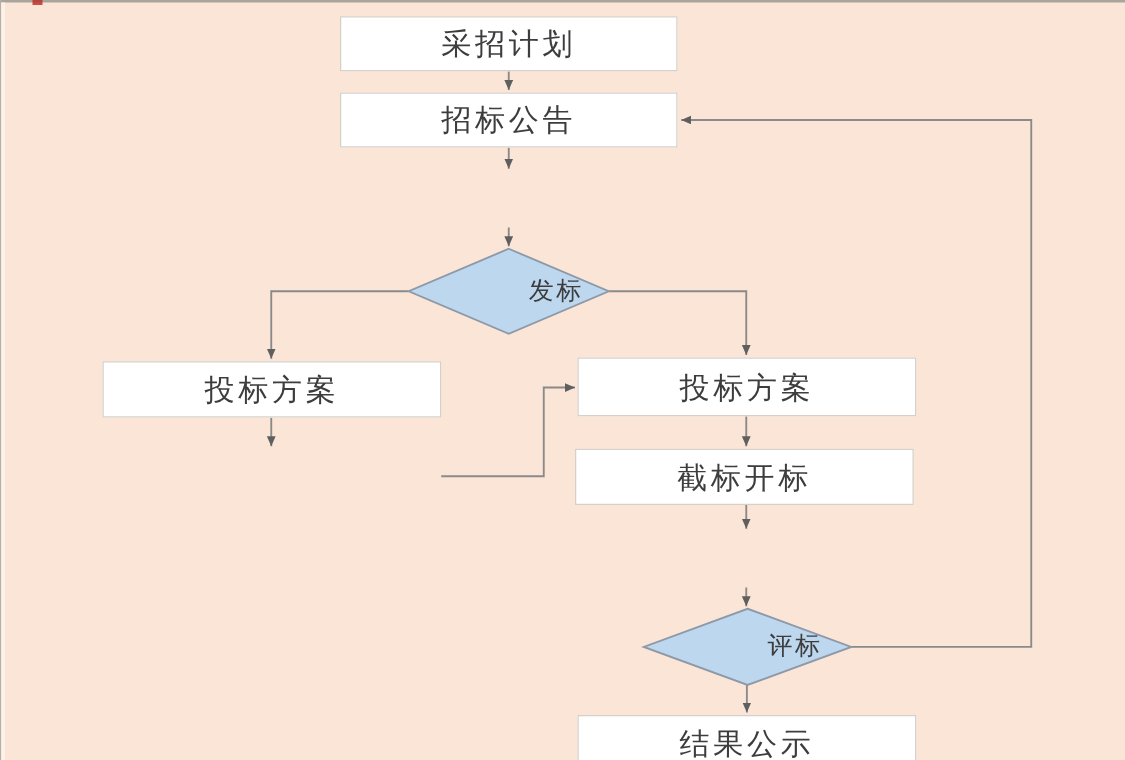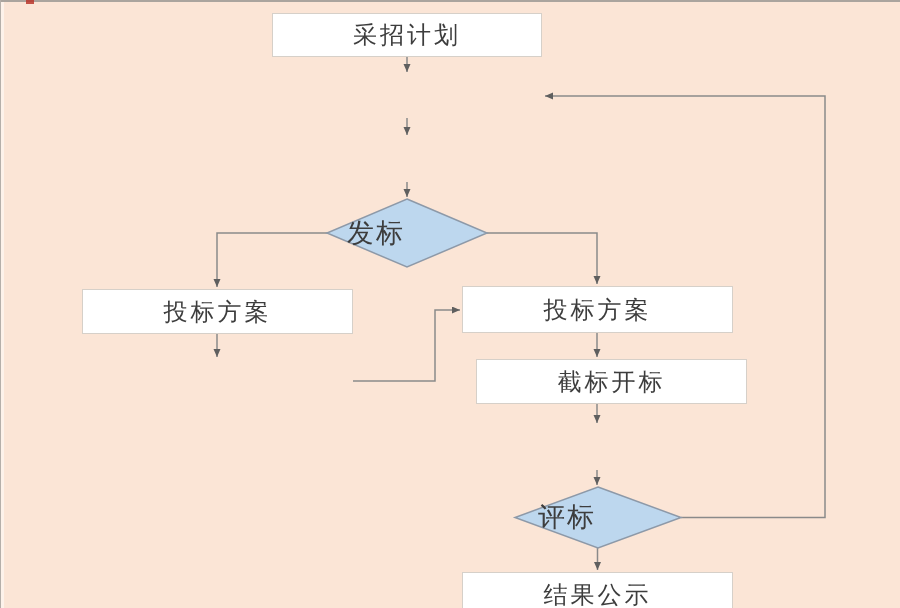--- a/index.html
+++ b/index.html
@@ -18,21 +18,21 @@
   .arrhead{fill:#5f5f5f;}
   .watermark{fill:none;stroke:#bfbcb9;stroke-width:5;opacity:.5;}
   .node{
     position:absolute;box-sizing:border-box;
     background:var(--node-fill,#ffffff);
     border:1.5px solid var(--node-border,#d6d0c9);
     display:flex;align-items:center;justify-content:center;
     font-size:24px;color:var(--text,#3d3d3d);letter-spacing:3px;
   }
   .diamond-label{
-    position:absolute;text-align:left;font-size:27px;
+    position:absolute;text-align:right;font-size:20px;
     color:var(--text,#3d3d3d);letter-spacing:2px;line-height:28px;
   }
 </style>
 </head>
 <body>
 
 <div class="canvas">
 
   <svg class="wires" width="900" height="608" viewBox="0 0 900 608">
     <defs>
@@ -57,32 +57,35 @@
     <polygon class="diamond-shape" points="407,199 487,233 407,267 327,233"></polygon>
     <polygon class="diamond-shape" points="598,487 681,517.5 598,548 515,517.5"></polygon>
 
     <ellipse class="watermark" cx="692" cy="614" rx="18" ry="12"></ellipse>
   </svg>
 
   <div class="node" style="left:272px;top:13px;width:270px;height:44px">
     <span>采招计划</span>
   </div>
 
+  <div class="node" style="left:272px;top:74px;width:270px;height:44px">
+    <span>招标公告</span>
+  </div>
 
 
   <div class="node" style="left:82px;top:289px;width:271px;height:45px">
     <span>投标方案</span>
   </div>
 
 
   <div class="node" style="left:462px;top:286px;width:271px;height:47px">
     <span>投标方案</span>
   </div>
 
-  <div class="node" style="left:476px;top:359px;width:271px;height:45px">
+  <div class="node" style="left:460px;top:359px;width:271px;height:45px">
     <span>截标开标</span>
   </div>
 
 
   <div class="node" style="left:462px;top:572px;width:271px;height:46px">
     <span>结果公示</span>
   </div>
 
   <div class="diamond-label" style="left:347px;top:219px;width:120px;">发标</div>
   <div class="diamond-label" style="left:538px;top:503px;width:120px;">评标</div>

